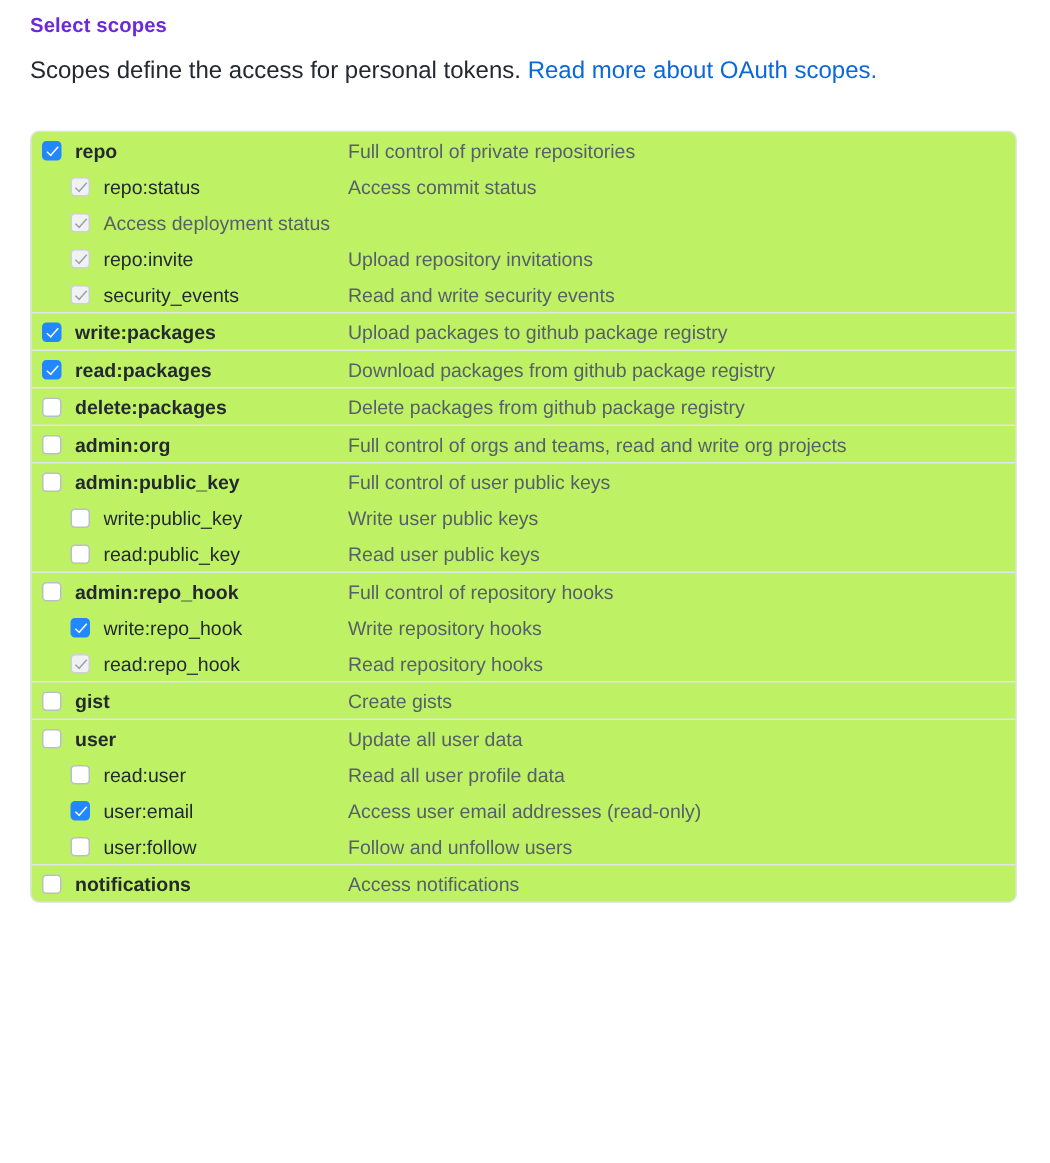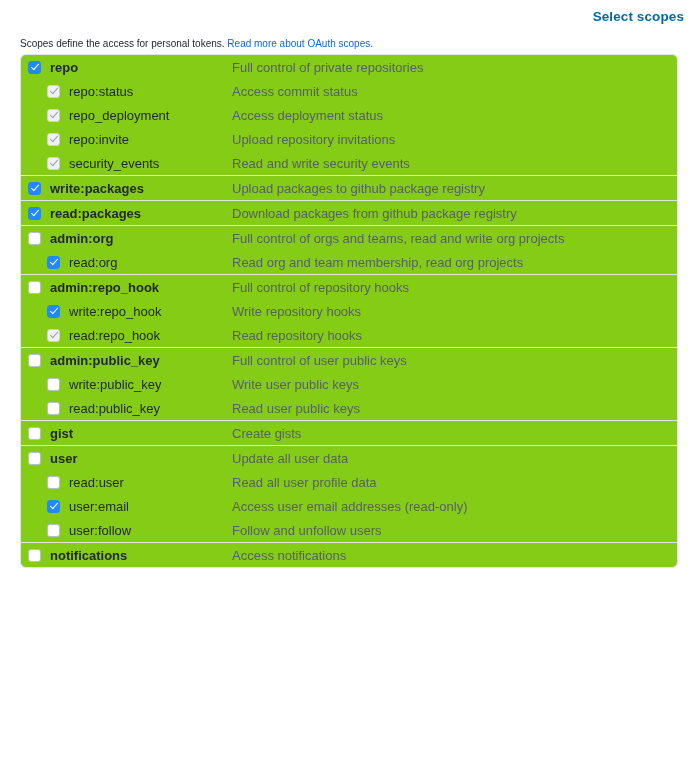--- a/index.html
+++ b/index.html
@@ -19,43 +19,42 @@
 
   .page {
     padding: 0 16px;
     box-sizing: border-box;
     width: 700px;
   }
 
   .section-title {
     font-size: 13.5px;
     font-weight: bold;
-    color: #0369a1;
+    color: #6d28d9;
     margin: 9px 0 0 4px;
     letter-spacing: 0.1px;
-    text-align: right;
   }
 
   .section-desc {
-    font-size: 10px;
+    font-size: 16px;
     color: #24292f;
     margin: 13px 0 0 4px;
     line-height: 1.4;
   }
 
   .section-desc a {
     color: #0969da;
     text-decoration: none;
   }
 
   .scope-table {
-    margin: 3px 0 0 4px;
+    margin: 28px 0 0 4px;
     border: 1px solid #e1e4e8;
     border-radius: 6px;
-    background: #84cc16;
+    background: #bef264;
     width: 658px;
     box-sizing: border-box;
     overflow: hidden;
   }
 
   .scope-group {
     border-bottom: 1px solid #e1e4e8;
   }
   .scope-group:last-child {
     border-bottom: none;
@@ -158,21 +157,20 @@
           <span class="scope-name">repo</span>
           <span class="scope-desc">Full control of private repositories</span>
         </div>
         <div class="scope-row child">
           <span class="cbox disabled-checked"></span>
           <span class="scope-name">repo:status</span>
           <span class="scope-desc">Access commit status</span>
         </div>
         <div class="scope-row child">
           <span class="cbox disabled-checked"></span>
-          <span class="scope-name">repo_deployment</span>
           <span class="scope-desc">Access deployment status</span>
         </div>
         <div class="scope-row child">
           <span class="cbox disabled-checked"></span>
           <span class="scope-name">repo:invite</span>
           <span class="scope-desc">Upload repository invitations</span>
         </div>
         <div class="scope-row child">
           <span class="cbox disabled-checked"></span>
           <span class="scope-name">security_events</span>
@@ -189,27 +187,46 @@
       <div class="scope-group">
         <div class="scope-row parent">
           <span class="cbox checked"></span>
           <span class="scope-name">read:packages</span>
           <span class="scope-desc">Download packages from github package registry</span>
         </div>
       </div>
       <div class="scope-group">
         <div class="scope-row parent">
           <span class="cbox unchecked"></span>
+          <span class="scope-name">delete:packages</span>
+          <span class="scope-desc">Delete packages from github package registry</span>
+        </div>
+      </div>
+      <div class="scope-group">
+        <div class="scope-row parent">
+          <span class="cbox unchecked"></span>
           <span class="scope-name">admin:org</span>
           <span class="scope-desc">Full control of orgs and teams, read and write org projects</span>
         </div>
-        <div class="scope-row child">
-          <span class="cbox checked"></span>
-          <span class="scope-name">read:org</span>
-          <span class="scope-desc">Read org and team membership, read org projects</span>
+      </div>
+      <div class="scope-group">
+        <div class="scope-row parent">
+          <span class="cbox unchecked"></span>
+          <span class="scope-name">admin:public_key</span>
+          <span class="scope-desc">Full control of user public keys</span>
+        </div>
+        <div class="scope-row child">
+          <span class="cbox unchecked"></span>
+          <span class="scope-name">write:public_key</span>
+          <span class="scope-desc">Write user public keys</span>
+        </div>
+        <div class="scope-row child">
+          <span class="cbox unchecked"></span>
+          <span class="scope-name">read:public_key</span>
+          <span class="scope-desc">Read user public keys</span>
         </div>
       </div>
       <div class="scope-group">
         <div class="scope-row parent">
           <span class="cbox unchecked"></span>
           <span class="scope-name">admin:repo_hook</span>
           <span class="scope-desc">Full control of repository hooks</span>
         </div>
         <div class="scope-row child">
           <span class="cbox checked"></span>
@@ -218,37 +235,20 @@
         </div>
         <div class="scope-row child">
           <span class="cbox disabled-checked"></span>
           <span class="scope-name">read:repo_hook</span>
           <span class="scope-desc">Read repository hooks</span>
         </div>
       </div>
       <div class="scope-group">
         <div class="scope-row parent">
           <span class="cbox unchecked"></span>
-          <span class="scope-name">admin:public_key</span>
-          <span class="scope-desc">Full control of user public keys</span>
-        </div>
-        <div class="scope-row child">
-          <span class="cbox unchecked"></span>
-          <span class="scope-name">write:public_key</span>
-          <span class="scope-desc">Write user public keys</span>
-        </div>
-        <div class="scope-row child">
-          <span class="cbox unchecked"></span>
-          <span class="scope-name">read:public_key</span>
-          <span class="scope-desc">Read user public keys</span>
-        </div>
-      </div>
-      <div class="scope-group">
-        <div class="scope-row parent">
-          <span class="cbox unchecked"></span>
           <span class="scope-name">gist</span>
           <span class="scope-desc">Create gists</span>
         </div>
       </div>
       <div class="scope-group">
         <div class="scope-row parent">
           <span class="cbox unchecked"></span>
           <span class="scope-name">user</span>
           <span class="scope-desc">Update all user data</span>
         </div>

